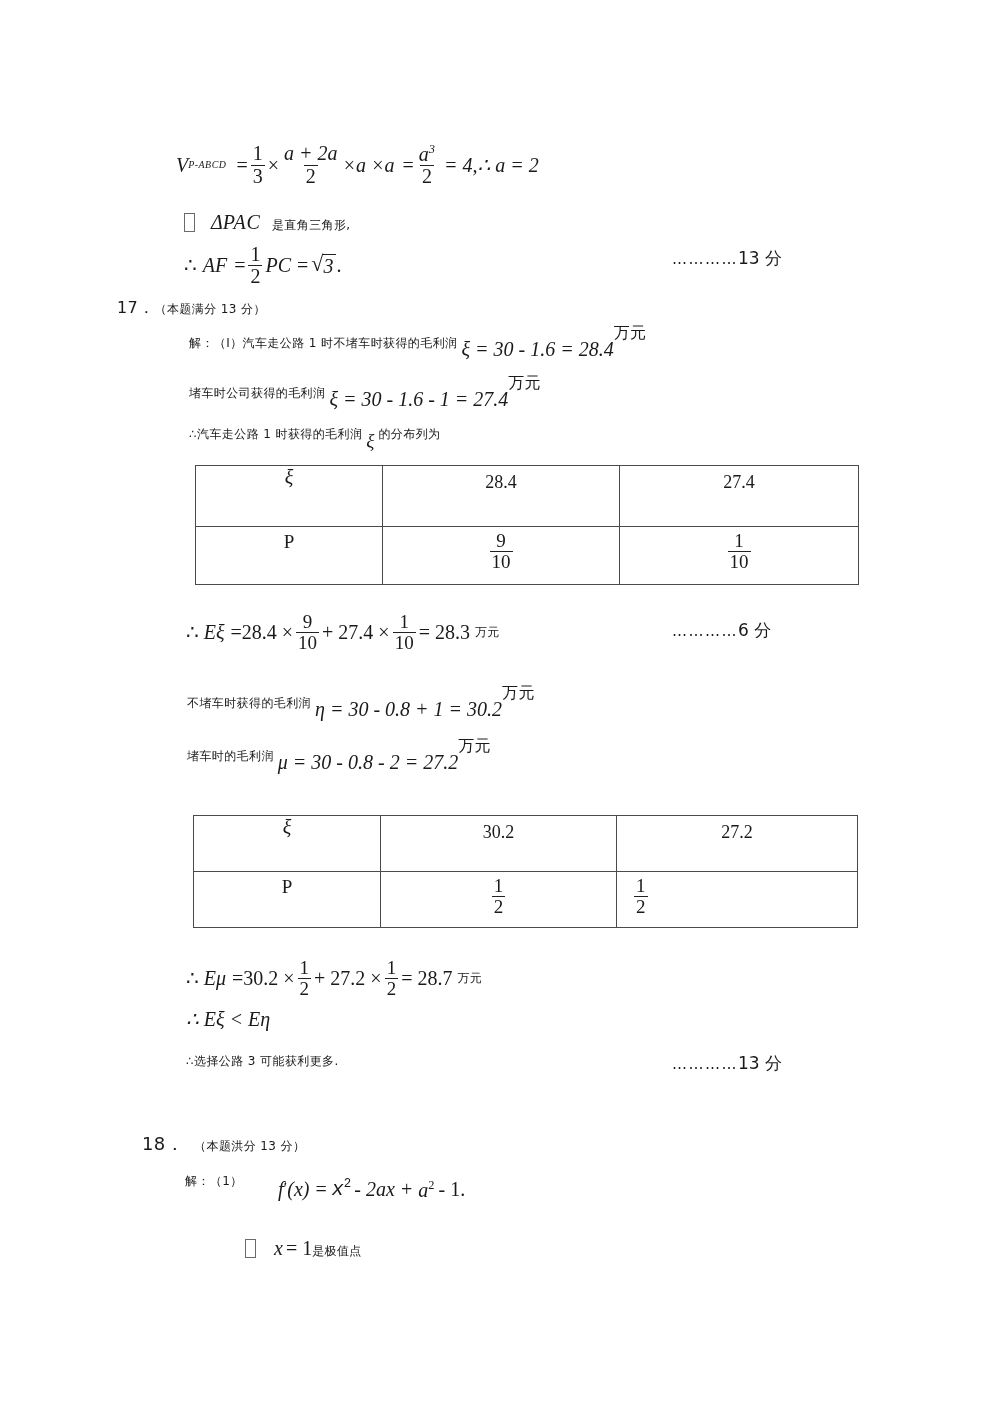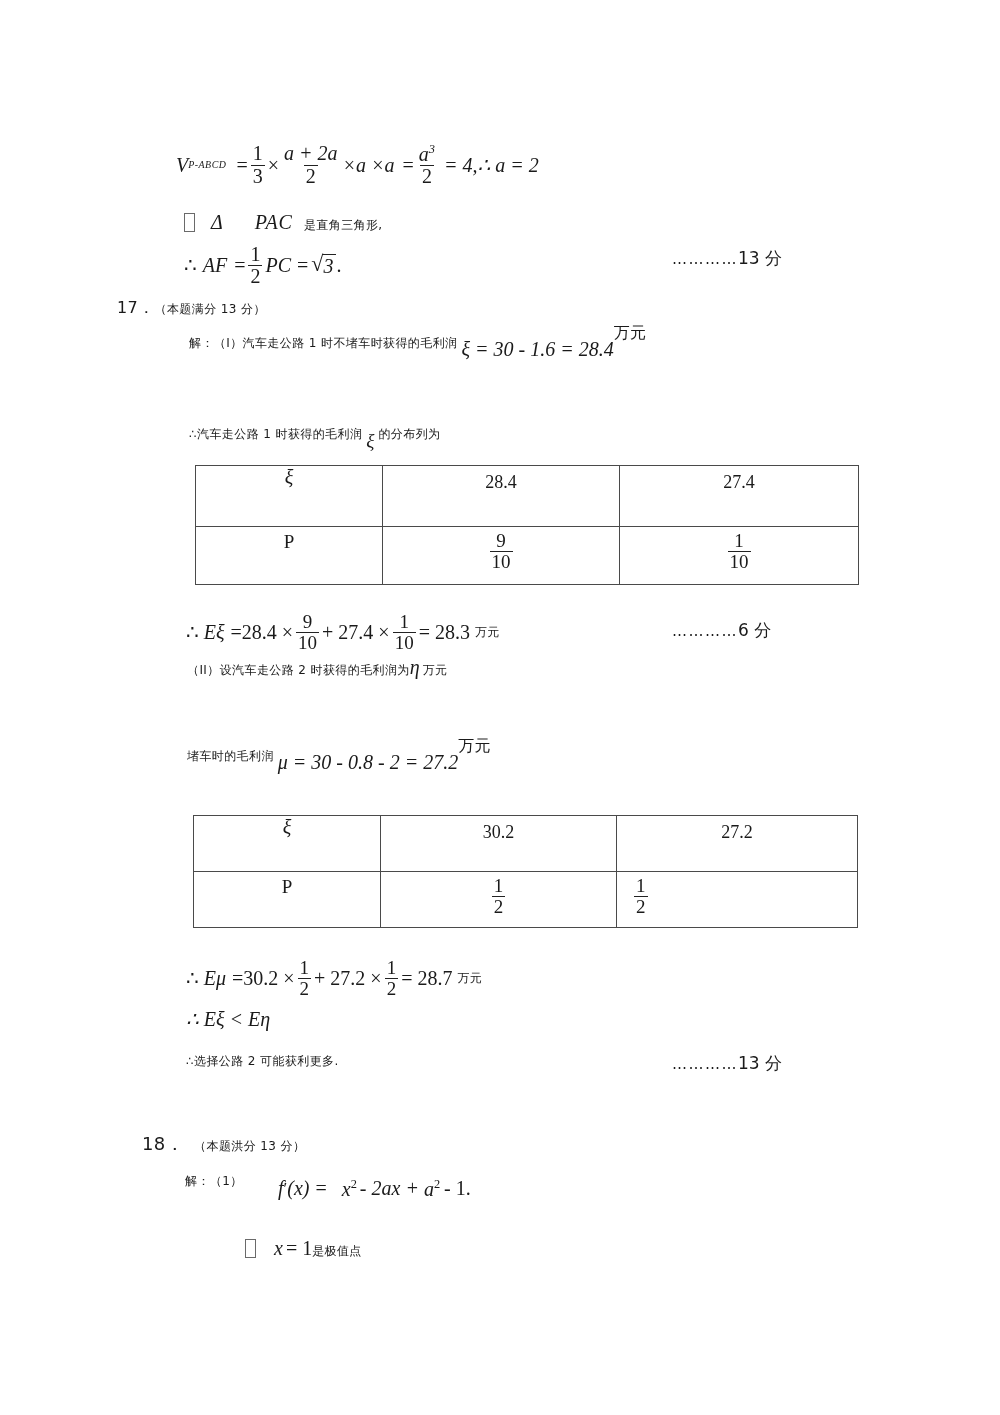--- a/index.html
+++ b/index.html
@@ -206,21 +206,21 @@
       <span class="frac mathtext">
         <span class="num"><span>a</span><span class="sup">3</span></span>
         <span class="den" style="font-style:normal;">2</span>
       </span>
       <span class="mathtext" style="margin-left:4px;">= 4,∴ a = 2</span>
     </span>
   </div>
 
   <div class="ln" style="left:184px; top:212px;">
     <span class="tofu"></span>
-    <span class="mathtext" style="margin-left:12px;">Δ</span><span class="mathtext" style="letter-spacing:1px;margin-left:32px;">PAC</span>
+    <span class="mathtext" style="margin-left:12px;">Δ</span><span class="mathtext" style="letter-spacing:1px;">PAC</span>
     <span class="cjk" style="margin-left:7px;">是直角三角形,</span>
   </div>
 
   <div class="ln" style="left:184px; top:244px;">
     <span class="mrow">
       <span class="mathup">∴</span>
       <span class="mathtext" style="margin-left:6px;">AF</span>
       <span class="mathup" style="margin-left:7px;">=</span>
       <span class="frac mathup">
         <span class="num">1</span>
@@ -240,20 +240,23 @@
   </div>
 
   <div class="ln" style="left:117px; top:300px;">
     <span class="cjk" style="font-size:16px;">17．</span><span class="cjk">（本题满分 13 分）</span>
   </div>
 
   <div class="ln" style="left:189px; top:330px;">
     <span class="cjk">解：</span><span class="cjk">（I）</span><span class="cjk">汽车走公路 1 时不堵车时获得的毛利润</span><span class="lowvar" style="margin-left:4px;">ξ = 30 - 1.6 = 28.4</span><span class="unit">万元</span>
   </div>
 
+  <div class="ln" style="left:189px; top:380px;">
+    <span class="cjk">堵车时公司获得的毛利润</span><span class="lowvar" style="margin-left:4px;">ξ = 30 - 1.6 - 1 = 27.4</span><span class="unit">万元</span>
+  </div>
 
   <div class="ln" style="left:189px; top:422px;">
     <span class="cjk">∴</span><span class="cjk">汽车走公路 1 时获得的毛利润</span><span class="lowvar tiny" style="margin:0 4px;">ξ</span><span class="cjk">的分布列为</span>
   </div>
 
   <table class="dist" style="left:195px; top:465px; width:663px;">
     <colgroup>
         <col style="width:187px">
         <col style="width:237px">
         <col style="width:239px">
@@ -310,24 +313,24 @@
         <span class="den">10</span>
       </span>
       <span class="mathup">= 28.3</span>
       <span class="cjk" style="margin-left:5px;">万元</span>
     </span>
   </div>
   <div class="ln" style="left:672px; top:622px;">
     <span class="leader">…………</span><span class="scoretxt">6 分</span>
   </div>
 
-  <div class="ln" style="left:187px; top:657px;">
-    <span class="cjk">（II）</span><span class="cjk">设汽车走公路 2 时获得的毛利润为</span><span class="mathtext">η</span><span class="cjk" style="margin-left:3px;">万元</span>
-  </div>
-
+
+  <div class="ln" style="left:187px; top:690px;">
+    <span class="cjk">不堵车时获得的毛利润</span><span class="lowvar" style="margin-left:4px;">η = 30 - 0.8 + 1 = 30.2</span><span class="unit">万元</span>
+  </div>
 
   <div class="ln" style="left:187px; top:743px;">
     <span class="cjk">堵车时的毛利润</span><span class="lowvar" style="margin-left:4px;">μ = 30 - 0.8 - 2 = 27.2</span><span class="unit">万元</span>
   </div>
 
 
   <table class="dist" style="left:193px; top:815px; width:664px;">
     <colgroup>
         <col style="width:187px">
         <col style="width:236px">
@@ -387,41 +390,41 @@
       <span class="mathup">= 28.7</span>
       <span class="cjk" style="margin-left:5px;">万元</span>
     </span>
   </div>
 
   <div class="ln" style="left:186px; top:1009px;">
     <span class="mathtext" style="font-style:italic;text-align:center;">∴ Eξ &lt; Eη</span>
   </div>
 
   <div class="ln" style="left:186px; top:1052px;">
-    <span class="cjk">∴</span><span class="cjk">选择公路 2 可能获利更多.</span>
+    <span class="cjk">∴</span><span class="cjk">选择公路 3 可能获利更多.</span>
   </div>
   <div class="ln" style="left:672px; top:1055px;">
     <span class="leader">…………</span><span class="scoretxt">13 分</span>
   </div>
 
   <div class="ln" style="left:142px; top:1135px;">
     <span class="cjk" style="font-size:18px;">18．</span><span class="cjk" style="margin-left:10px;">（本题洪分 13 分）</span>
   </div>
 
   <div class="ln" style="left:185px; top:1172px;">
     <span class="cjk">解：</span><span class="cjk">（1）</span>
   </div>
 
   <div class="ln" style="left:278px; top:1178px;">
     <span class="mrow">
       <span class="mathtext">f</span>
         <span class="mathup" style="font-size:17px;">′</span>
         <span class="mathtext">(x)</span>
       <span class="mathup" style="margin-left:6px;">=</span>
-      <span class="mathtext" style="margin-left:15px;"><span>x</span><span class="supn">2</span></span>
+      <span class="mathtext" style="margin-left:5px;font-family:Liberation Mono, monospace;"><span>x</span><span class="supn">2</span></span>
       <span class="mathtext" style="margin-left:3px;">- 2ax +</span>
       <span class="mathtext" style="margin-left:5px;"><span>a</span><span class="supn">2</span></span>
       <span class="mathup" style="margin-left:4px;">- 1.</span>
     </span>
   </div>
 
   <div class="ln" style="left:245px; top:1238px;">
     <span class="tofu"></span>
     <span class="mathtext" style="margin-left:14px;">x</span><span class="mathup" style="margin-left:3px;">= 1</span><span class="cjk">是极值点</span>
   </div>

